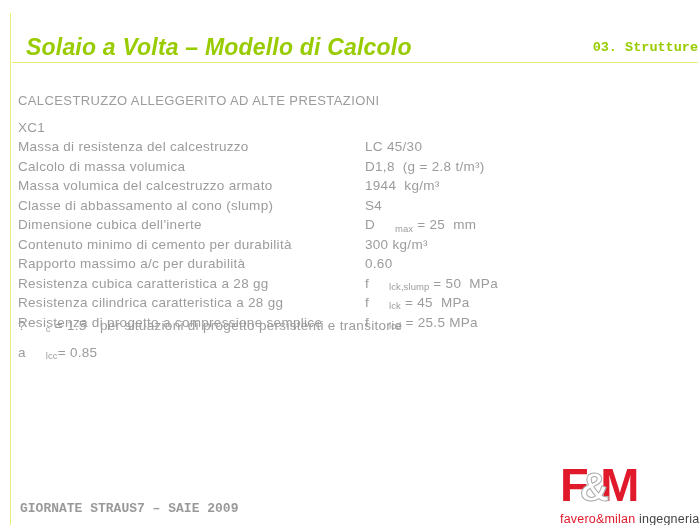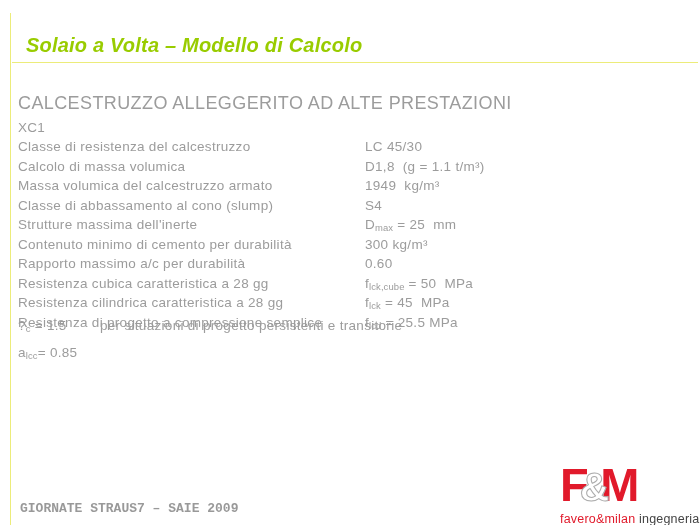--- a/index.html
+++ b/index.html
@@ -6,33 +6,33 @@
   body{
     width:700px;height:525px;position:relative;overflow:hidden;
     font-family:"Liberation Sans",sans-serif;
   }
   .slide{position:absolute;inset:0;background:#fff;}
   .vline{position:absolute;left:10px;top:13px;bottom:0;width:1px;
     background:var(--line-yellow,#ECEC7A);}
   .hrule{position:absolute;left:12px;right:2px;top:62px;height:1px;
     background:var(--line-yellow,#ECEC7A);}
   .title{position:absolute;left:26px;top:34px;
-    font-size:20px;font-weight:bold;font-style:italic;
+    font-size:23px;font-weight:bold;font-style:italic;
     color:var(--accent,#99CC00);letter-spacing:0.2px;white-space:nowrap;text-align:right;}
   .section-tag{position:absolute;right:2px;top:40px;
     font-family:"Liberation Mono","DejaVu Sans Mono",monospace;
     font-weight:bold;font-size:13.5px;color:var(--accent,#99CC00);white-space:pre;}
   .heading{position:absolute;left:18px;top:93px;
-    font-size:18px;color:var(--gray,#9C9C9C);letter-spacing:0.4px;white-space:nowrap;}
+    font-size:13px;color:var(--gray,#9C9C9C);letter-spacing:0.4px;white-space:nowrap;}
   .props{position:absolute;left:18px;top:120px;width:670px;}
   .prop-row{display:flex;line-height:16.4px;font-size:13.5px;
     color:var(--gray,#9C9C9C);letter-spacing:0.3px;}
   .prop-label{width:347px;flex:none;white-space:nowrap;}
   .prop-value{white-space:pre;}
-  sub{font-size:0.7em;vertical-align:-0.22em;letter-spacing:0.1px;}
+  sub{font-size:0.7em;vertical-align:-0.22em;letter-spacing:0.1px;margin-left:20px;}
   .notes{position:absolute;left:18px;top:314px;font-size:13.5px;
     color:var(--gray,#9C9C9C);letter-spacing:0.3px;line-height:24px;}
   .note-row{white-space:nowrap;}
   .note-sym{display:inline-block;min-width:82px;white-space:pre;}
   .footer{position:absolute;left:20px;top:471px;
     font-family:"Liberation Mono","DejaVu Sans Mono",monospace;
     font-weight:bold;font-size:13px;color:#999999;white-space:pre;}
   .logo{position:absolute;left:554px;top:461px;width:142px;}
   .fm{font-size:47px;font-weight:bold;line-height:48px;letter-spacing:-2px;
     color:var(--red,#E11A2B);padding-left:6px;white-space:nowrap;}
@@ -46,66 +46,67 @@
   .logo-tag .suffix{color:#444444;}
 </style>
 </head>
 <body>
 
 <div class="slide">
   <div class="vline"></div>
   <div class="hrule"></div>
 
   <div class="title">Solaio a Volta – Modello di Calcolo</div>
+  <div class="section-tag">03. Strutture</div>
 
   <div class="heading">CALCESTRUZZO ALLEGGERITO AD ALTE PRESTAZIONI</div>
 
   <div class="props" id="props">
   <div class="prop-row">
     <span class="prop-value"><span class="vpre">XC1</span><sub class="vsub"></sub><span class="vpost"></span></span>
   </div>
 
   <div class="prop-row">
-    <span class="prop-label">Classe di resistenza del calcestruzzo</span>
+    <span class="prop-label">Massa di resistenza del calcestruzzo</span>
     <span class="prop-value"><span class="vpre">LC 45/30</span><sub class="vsub"></sub><span class="vpost"></span></span>
   </div>
 
   <div class="prop-row">
     <span class="prop-label">Calcolo di massa volumica</span>
-    <span class="prop-value"><span class="vpre">D1,8  (g = 1.1 t/m³)</span><sub class="vsub"></sub><span class="vpost"></span></span>
+    <span class="prop-value"><span class="vpre">D1,8  (g = 2.8 t/m³)</span><sub class="vsub"></sub><span class="vpost"></span></span>
   </div>
 
   <div class="prop-row">
     <span class="prop-label">Massa volumica del calcestruzzo armato</span>
-    <span class="prop-value"><span class="vpre">1949  kg/m³</span><sub class="vsub"></sub><span class="vpost"></span></span>
+    <span class="prop-value"><span class="vpre">1944  kg/m³</span><sub class="vsub"></sub><span class="vpost"></span></span>
   </div>
 
   <div class="prop-row">
     <span class="prop-label">Classe di abbassamento al cono (slump)</span>
     <span class="prop-value"><span class="vpre">S4</span><sub class="vsub"></sub><span class="vpost"></span></span>
   </div>
 
   <div class="prop-row">
-    <span class="prop-label">Strutture massima dell'inerte</span>
+    <span class="prop-label">Dimensione cubica dell'inerte</span>
     <span class="prop-value"><span class="vpre">D</span><sub class="vsub">max</sub><span class="vpost"> = 25  mm</span></span>
   </div>
 
   <div class="prop-row">
     <span class="prop-label">Contenuto minimo di cemento per durabilità</span>
     <span class="prop-value"><span class="vpre">300 kg/m³</span><sub class="vsub"></sub><span class="vpost"></span></span>
   </div>
 
   <div class="prop-row">
     <span class="prop-label">Rapporto massimo a/c per durabilità</span>
     <span class="prop-value"><span class="vpre">0.60</span><sub class="vsub"></sub><span class="vpost"></span></span>
   </div>
 
   <div class="prop-row">
     <span class="prop-label">Resistenza cubica caratteristica a 28 gg</span>
-    <span class="prop-value"><span class="vpre">f</span><sub class="vsub">lck,cube</sub><span class="vpost"> = 50  MPa</span></span>
+    <span class="prop-value"><span class="vpre">f</span><sub class="vsub">lck,slump</sub><span class="vpost"> = 50  MPa</span></span>
   </div>
 
   <div class="prop-row">
     <span class="prop-label">Resistenza cilindrica caratteristica a 28 gg</span>
     <span class="prop-value"><span class="vpre">f</span><sub class="vsub">lck</sub><span class="vpost"> = 45  MPa</span></span>
   </div>
 
   <div class="prop-row">
     <span class="prop-label">Resistenza di progetto a compressione semplice</span>
     <span class="prop-value"><span class="vpre">f</span><sub class="vsub">lcd</sub><span class="vpost"> = 25.5 MPa</span></span>

